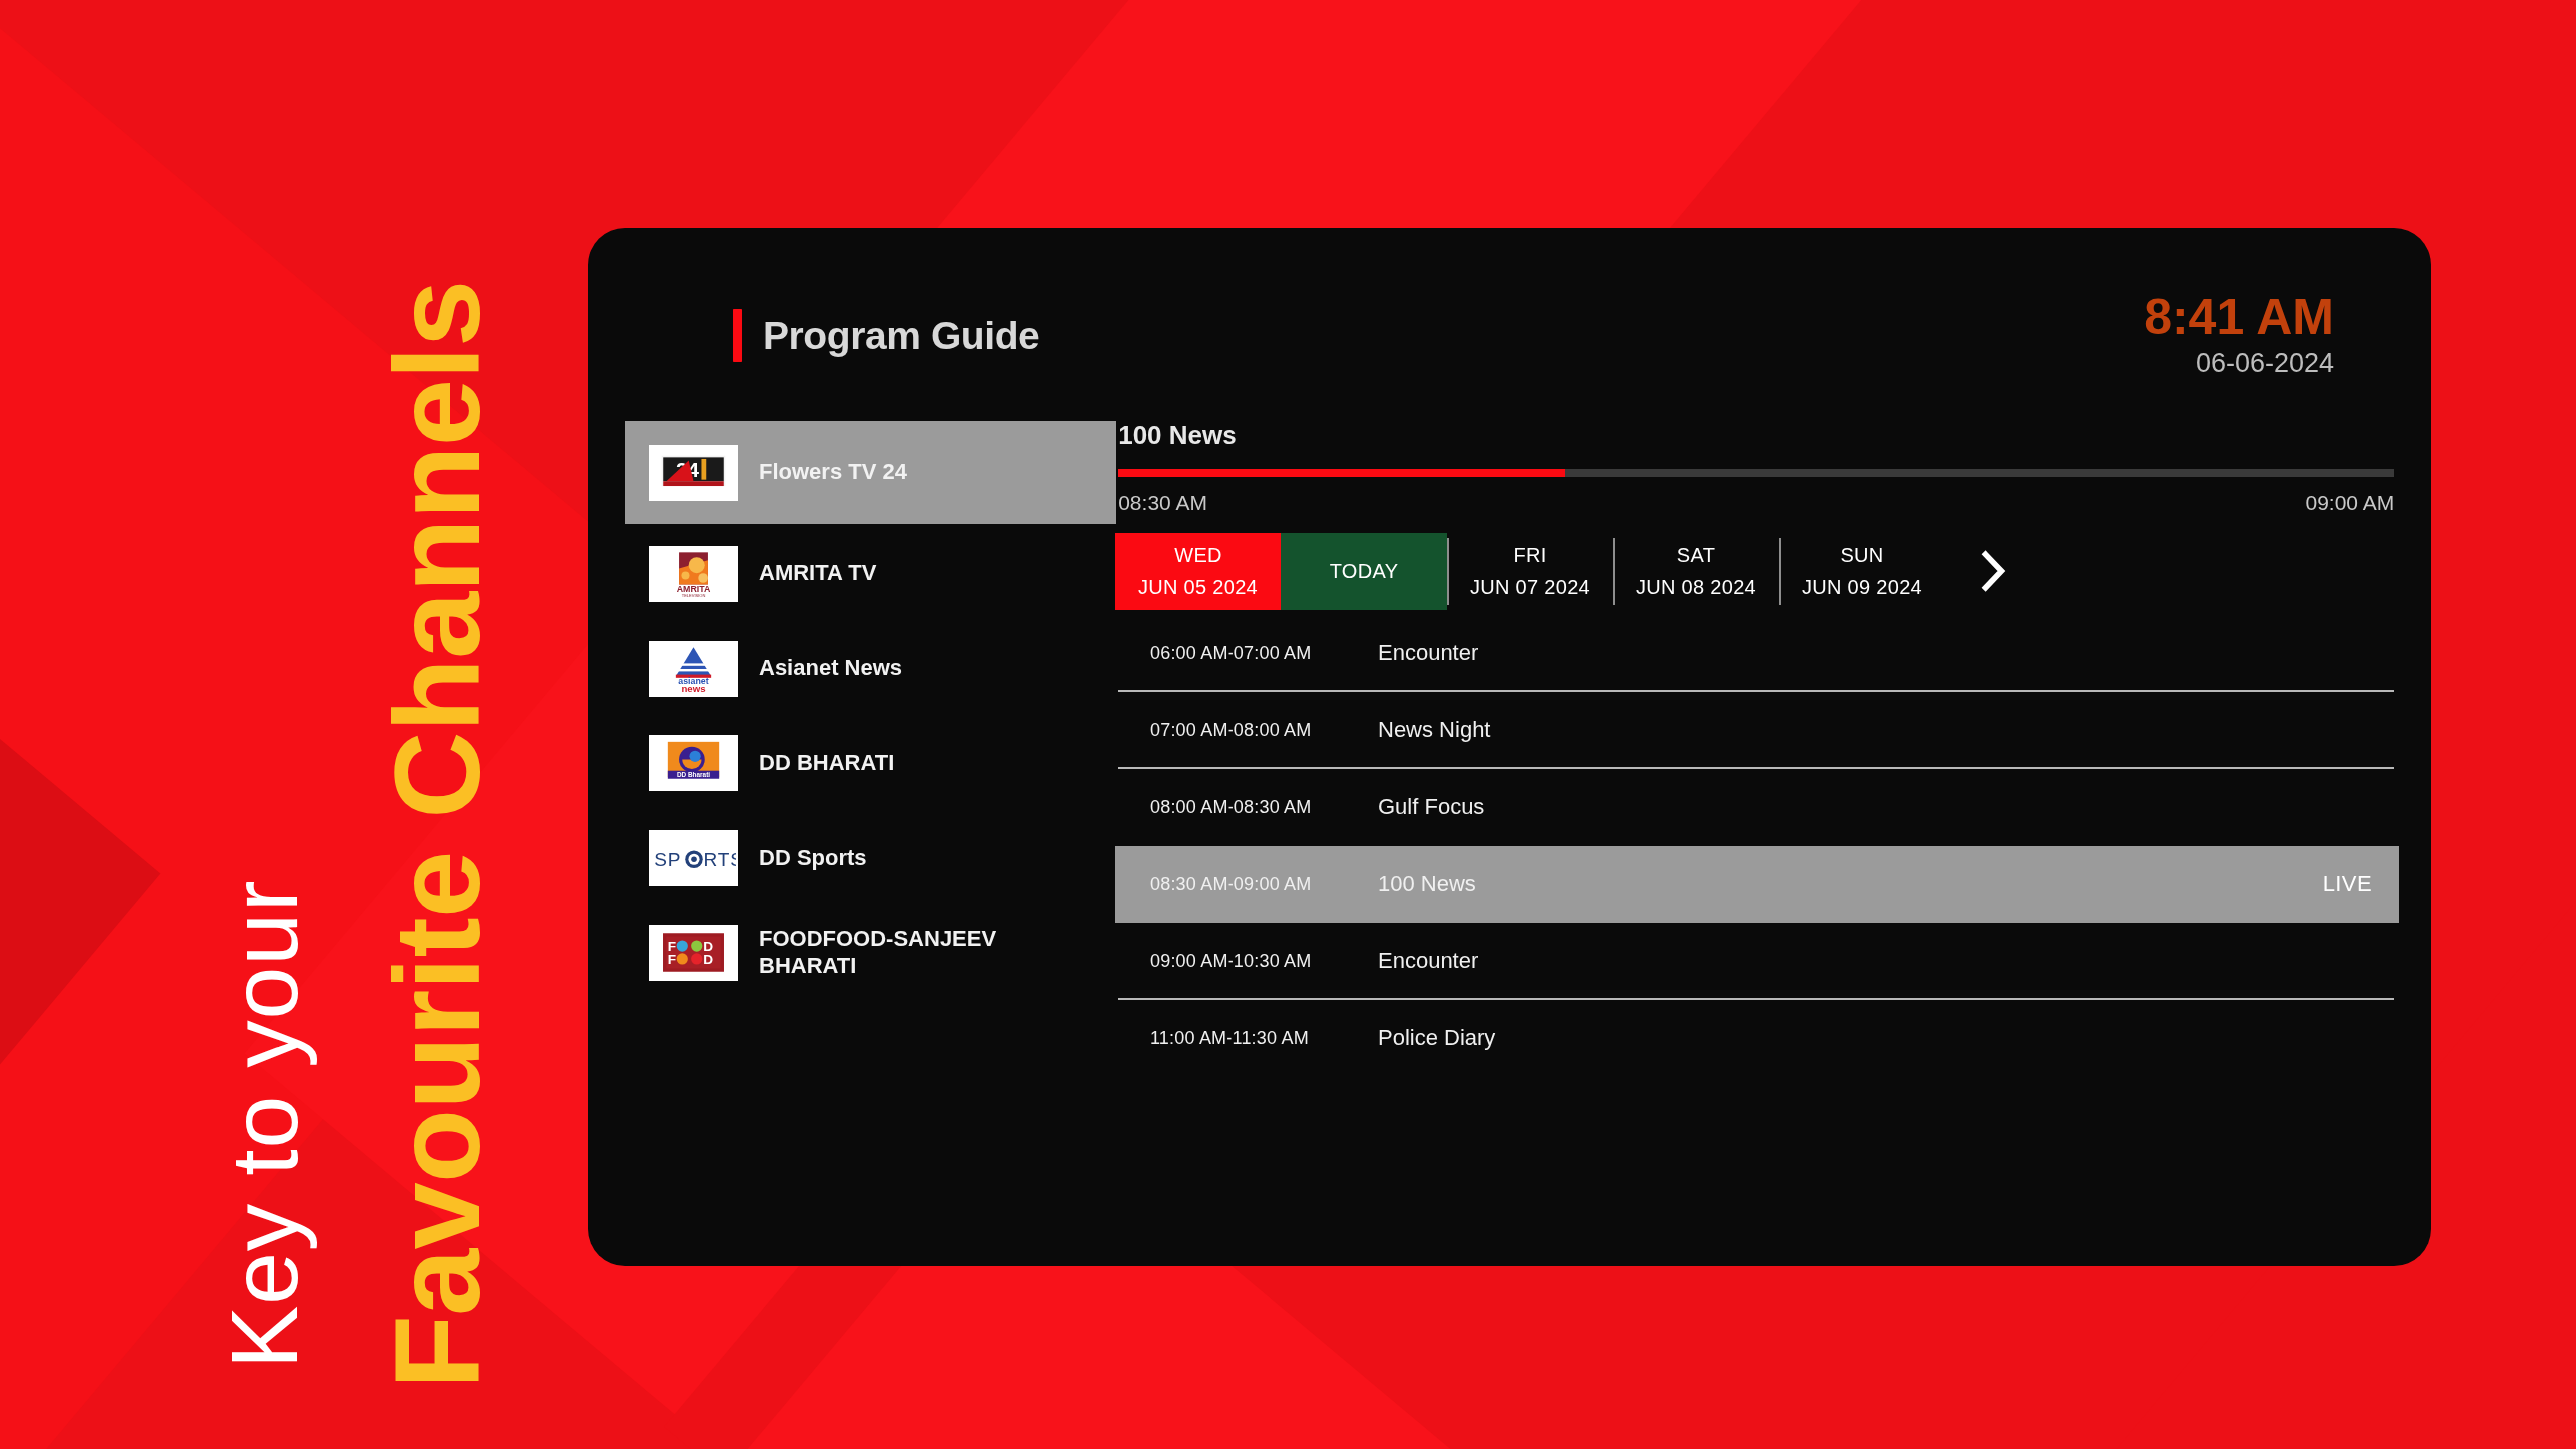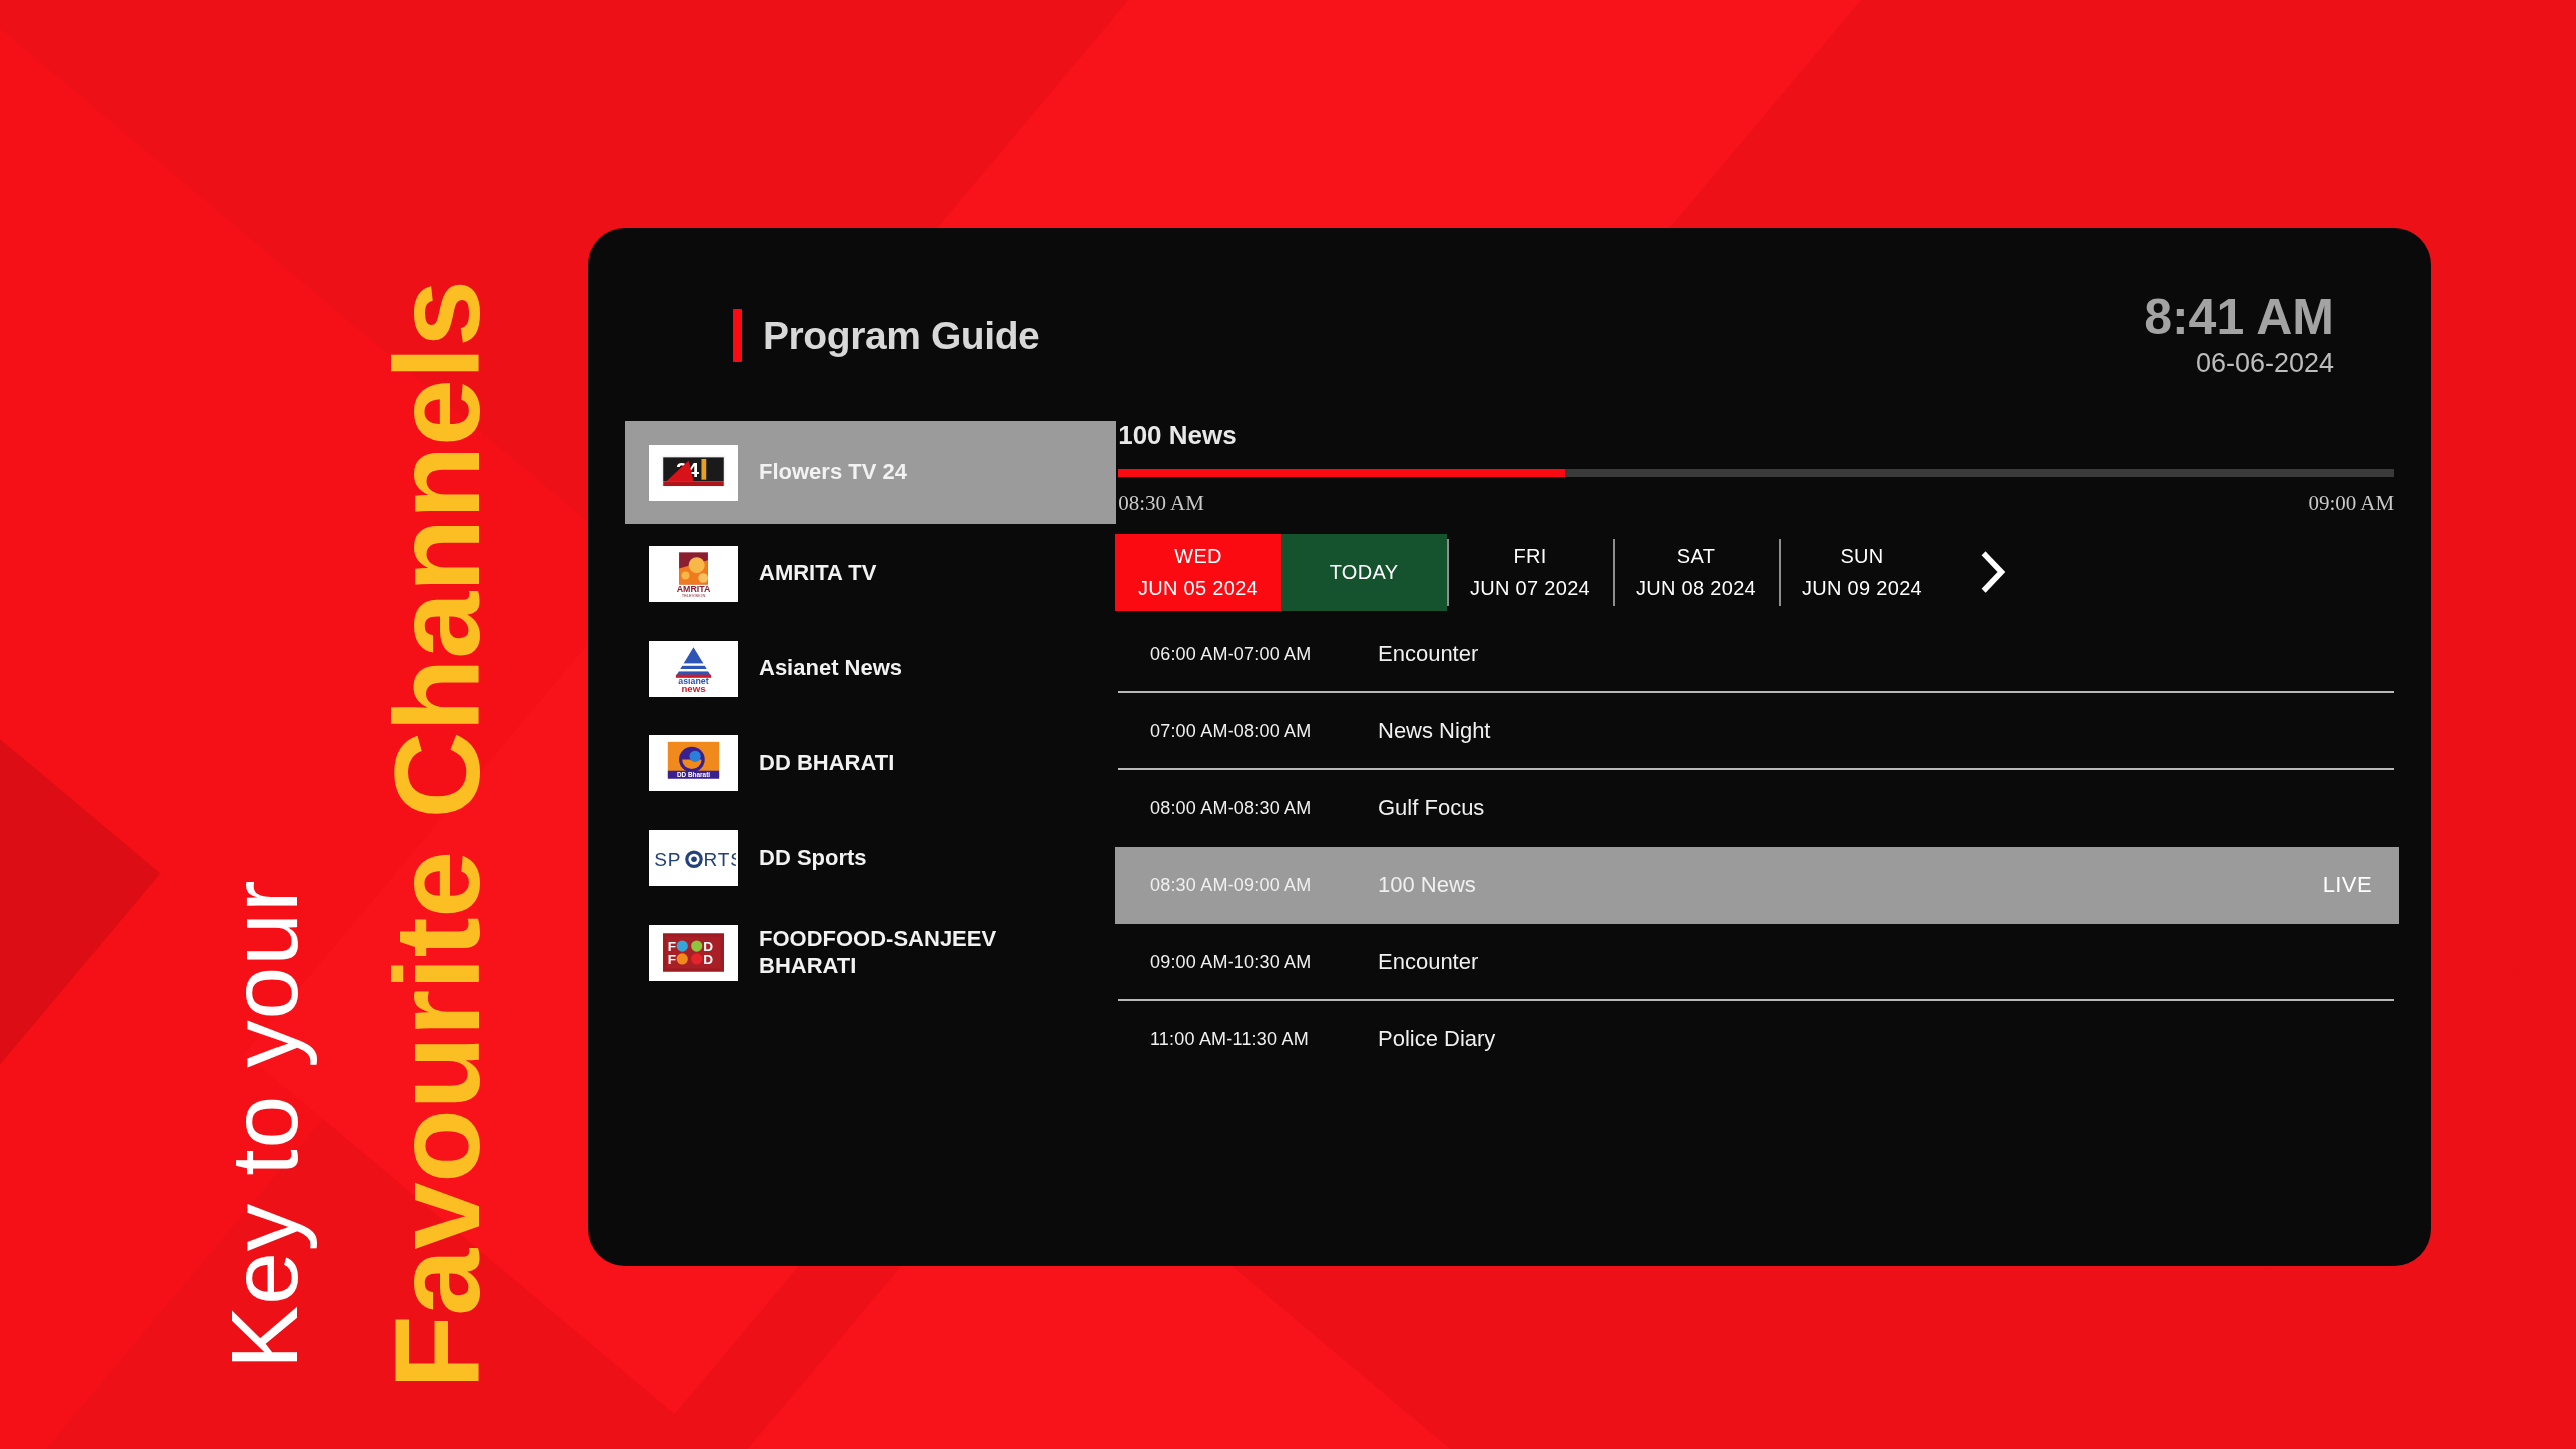--- a/index.html
+++ b/index.html
@@ -93,21 +93,21 @@
   .title-bar {
     width:8.9px; height:53px; background:#FB0A12; border-radius:0.8px;
   }
   .title-text {
     font-size:39px; font-weight:700; color:#D8D8D8; letter-spacing:-0.4px;
   }
   .clock-wrap {
     position:absolute; right:97px; top:63px; text-align:right;
   }
   .clock-time {
-    font-size:50px; font-weight:700; color:#a3a3a3; letter-spacing:0px; line-height:1.05;
+    font-size:50px; font-weight:700; color:#c2410c; letter-spacing:0px; line-height:1.05;
   }
   .clock-date {
     font-size:27px; font-weight:400; color:#BDBDBD; margin-top:4.8px;
   }
 
   
   .channels {
     position:absolute; left:37px; top:193px; width:491px; height:813px;
   }
   .chan-row {
@@ -137,21 +137,21 @@
   }
   .progress-track {
     margin-top:17.7px; margin-left:3.2px; margin-right:4.8px;
     height:8px; background:#3A3A3A; border-radius:0px; position:relative;
   }
   .progress-fill {
     position:absolute; left:0; top:0; bottom:0; background:#FB0A12;
   }
   .time-row {
     display:flex; justify-content:space-between;
-    margin-top:14.5px; margin-left:3.2px; margin-right:4.8px;font-family:Liberation Serif, serif;
+    margin-top:14.5px; margin-left:3.2px; margin-right:4.8px;
   }
   .time-row span { font-size:21px; color:#C9C9C9; font-weight:400; }
 
   
   .daytabs {
     margin-top:17.7px; display:flex; align-items:stretch; height:77px;
   }
   .daytab {
     flex:0 0 166px;
     display:flex; flex-direction:column; align-items:center; justify-content:center;

